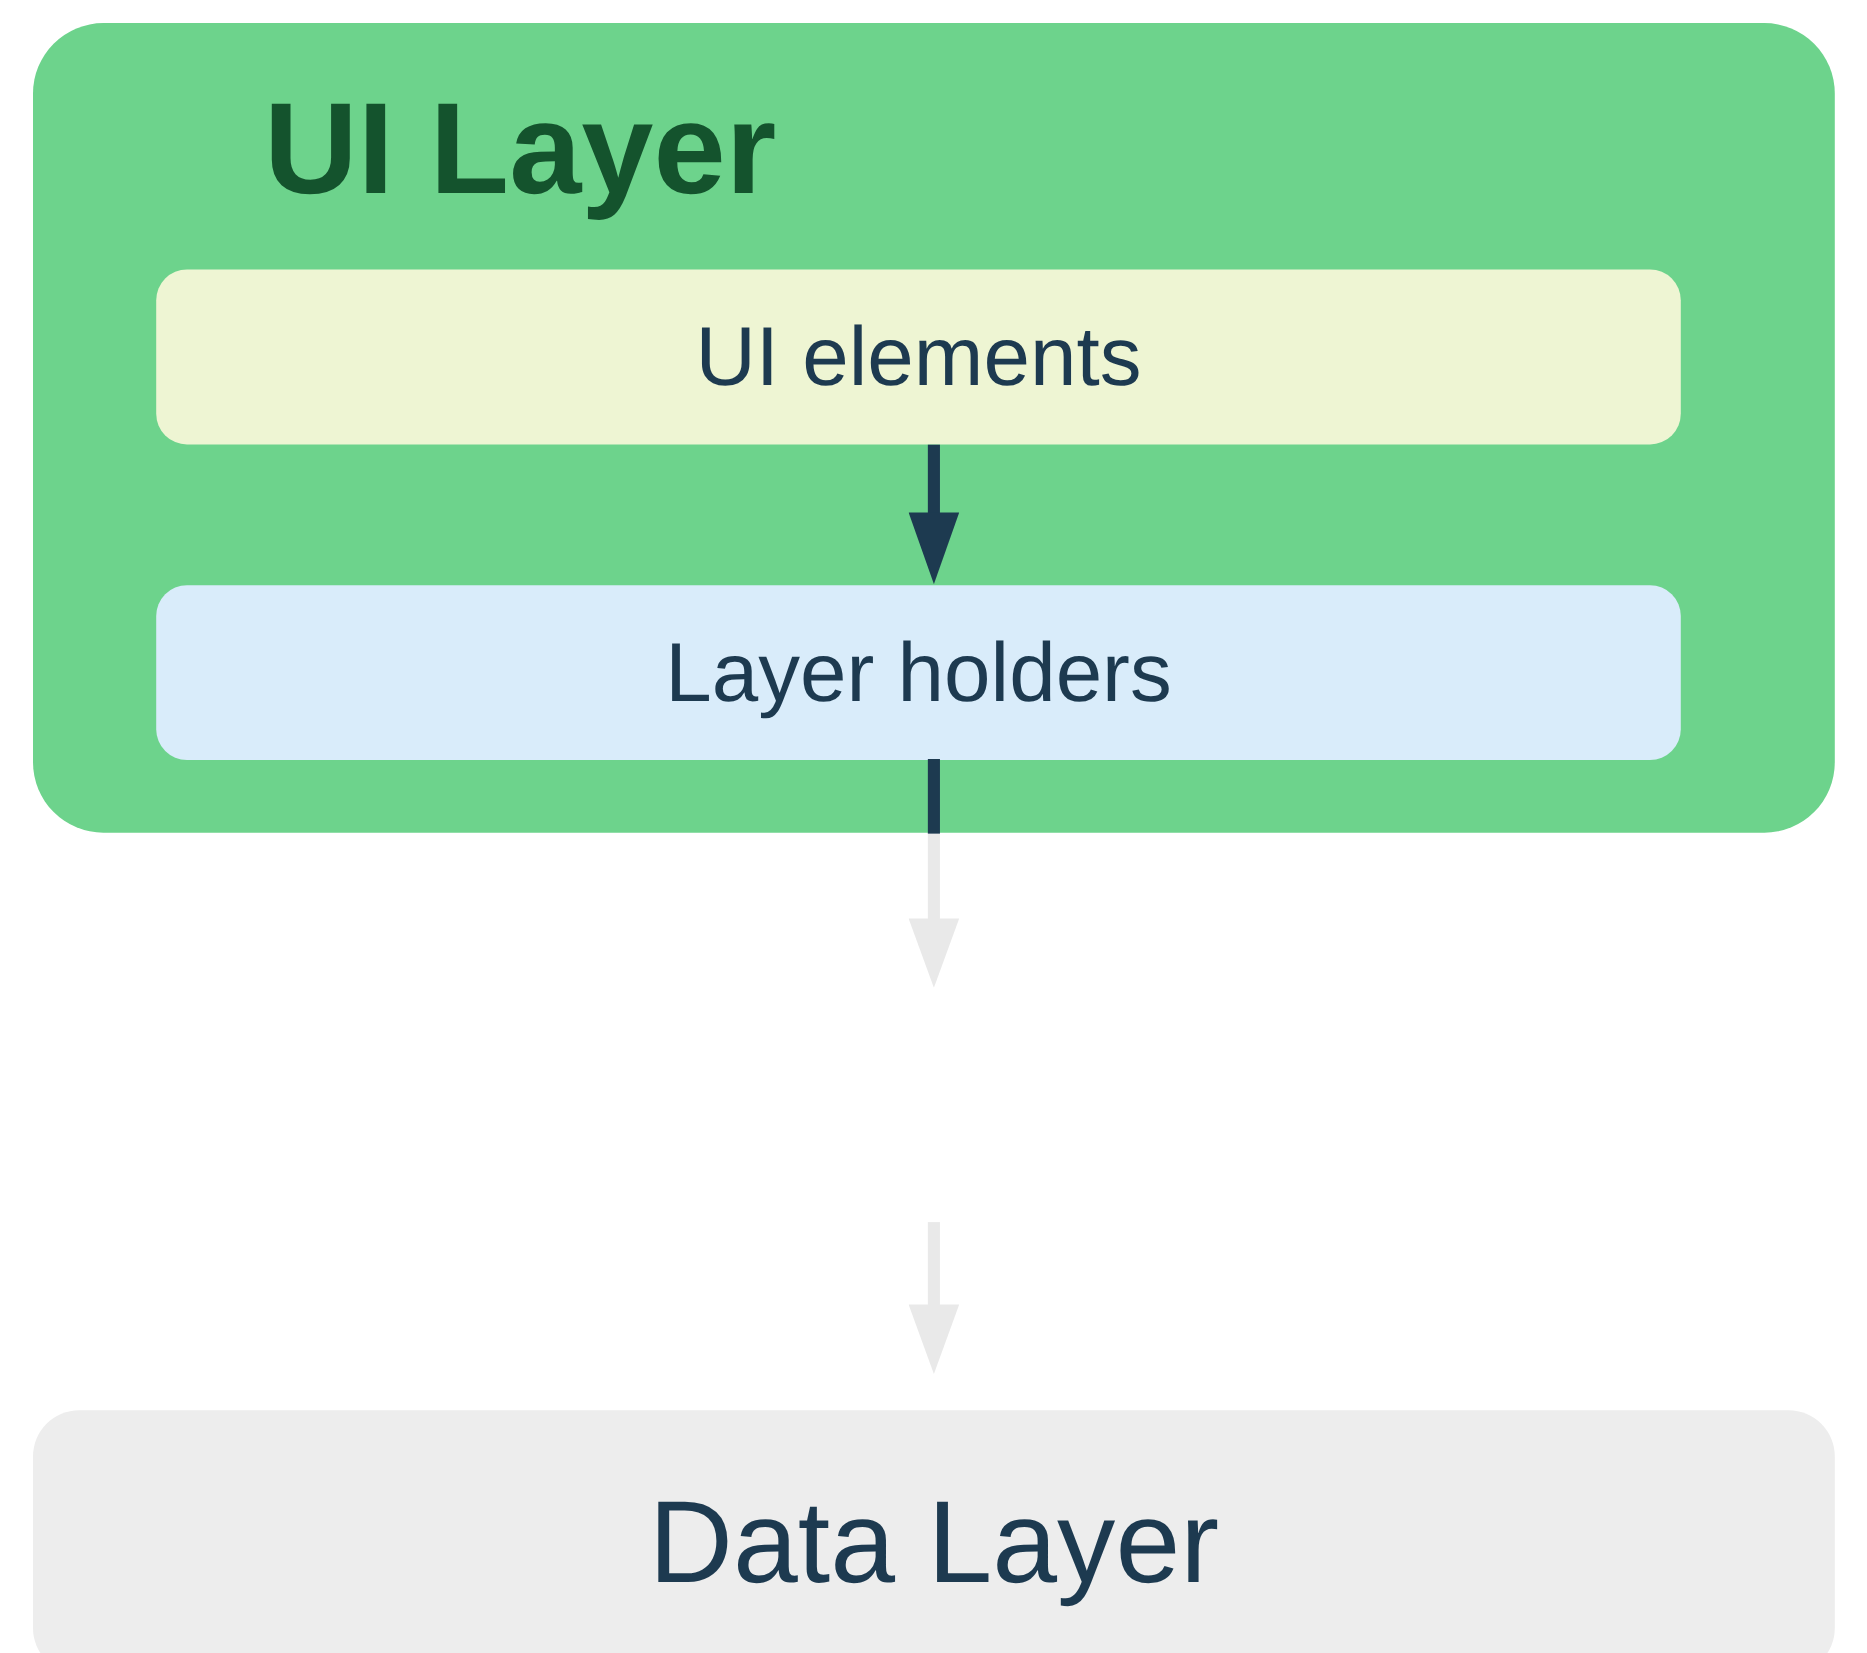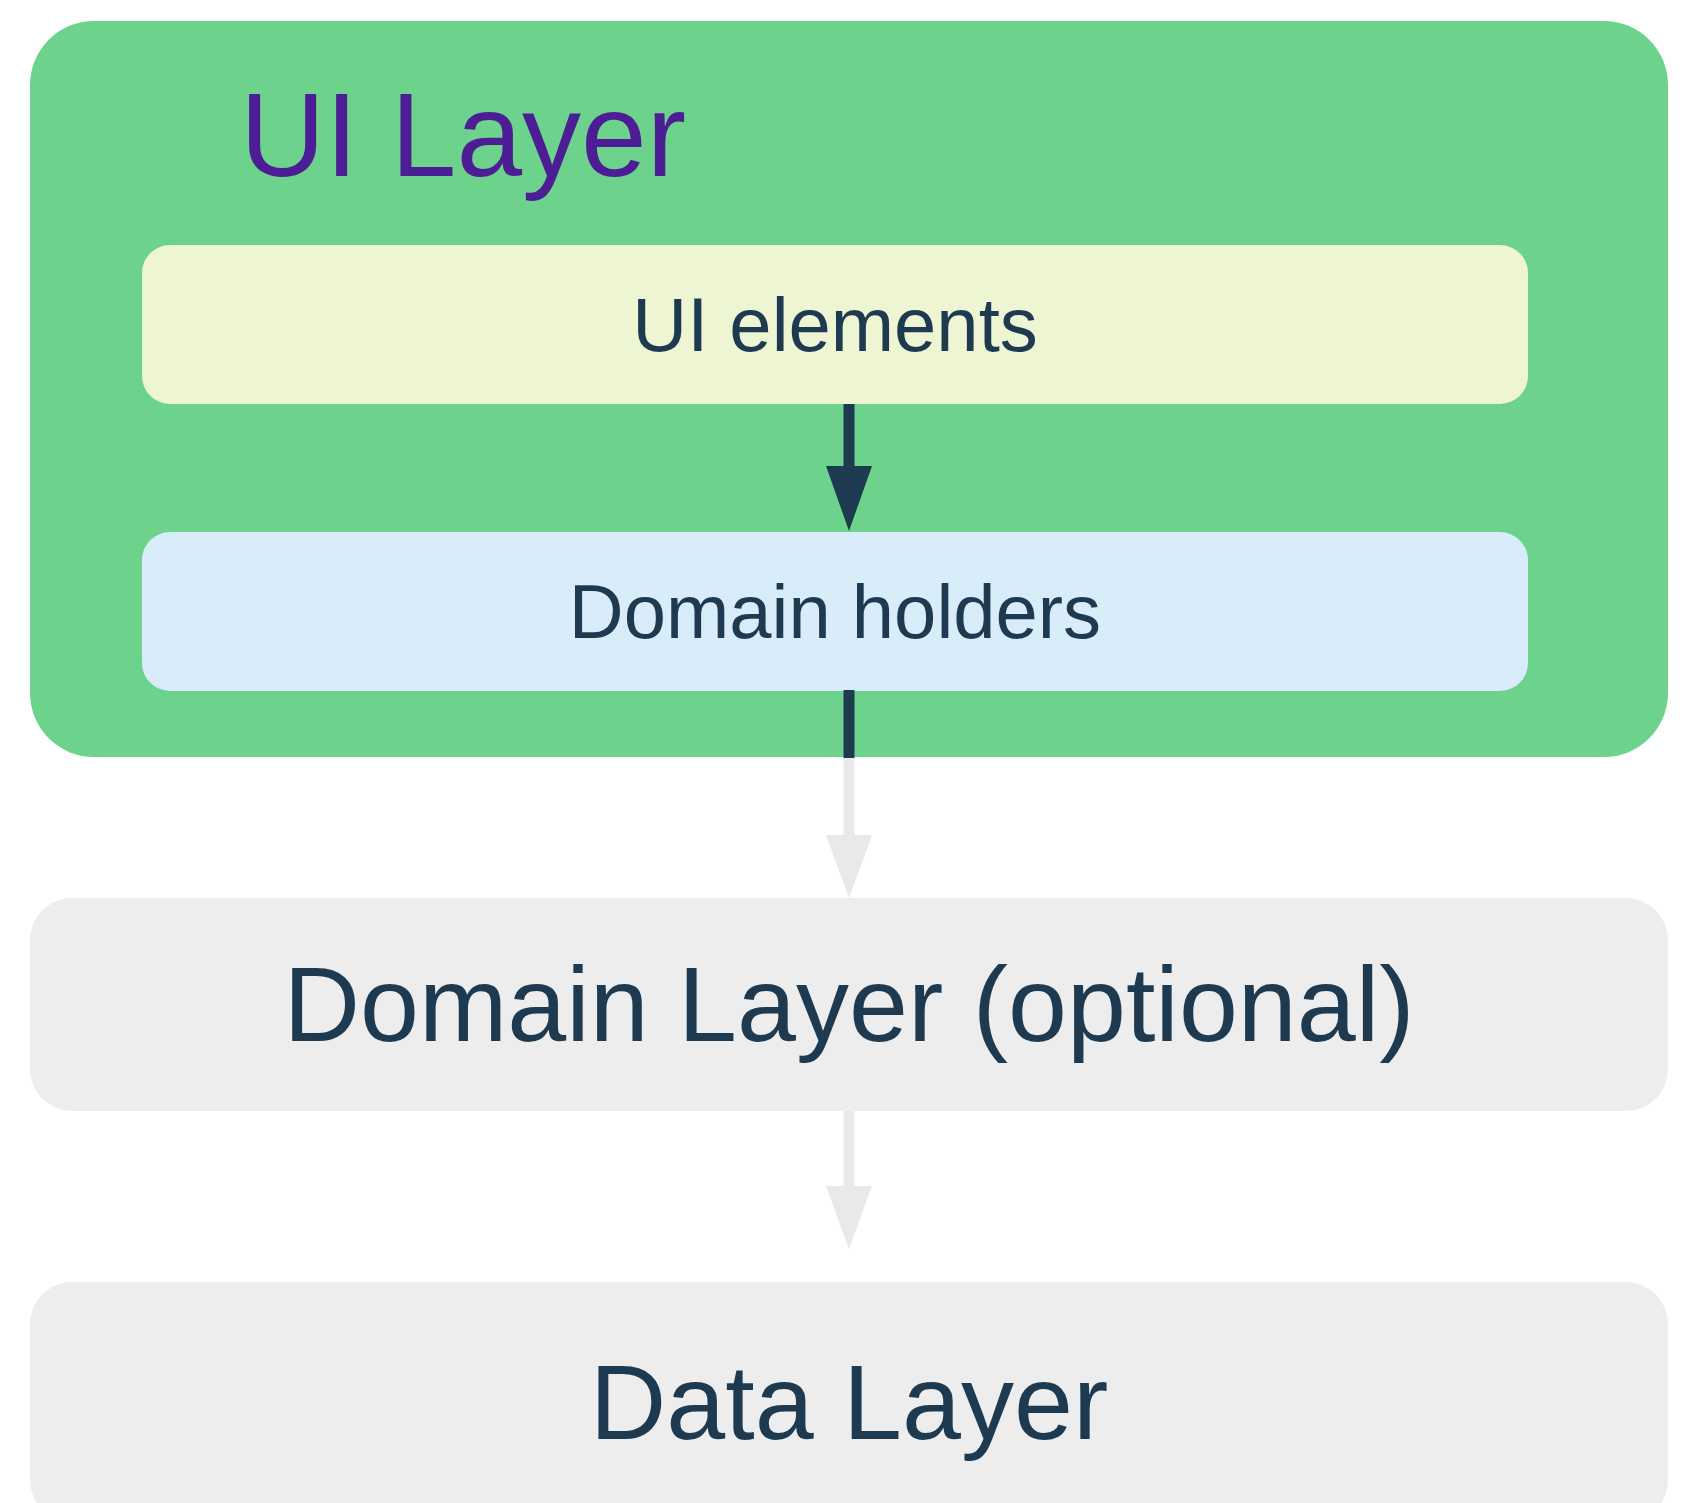--- a/index.html
+++ b/index.html
@@ -29,22 +29,22 @@
     height: 736px;
     background: #6dd38c;
     border-radius: 64px;
   }
   .ui-layer-title {
     position: absolute;
     left: 210px;
     top: 50px;
     font-size: 118px;
     line-height: 1.1;
-    font-weight: 400;
-    color: #4c1d95;
+    font-weight: 700;
+    color: #14532d;
     white-space: nowrap;
   }
   .inner-box {
     left: 112px;
     width: 1386px;
     height: 159px;
     border-radius: 28px;
     font-size: 76px;
     color: #1d3a50;
   }
@@ -88,41 +88,38 @@
 <div class="canvas">
 
   <div class="box ui-layer-box">
     <div class="ui-layer-title label">UI Layer</div>
 
     <div class="box inner-box ui-elements-box">
       <span class="label">UI elements</span>
     </div>
 
     <div class="box inner-box state-holders-box">
-      <span class="label">Domain holders</span>
+      <span class="label">Layer holders</span>
     </div>
   </div>
 
   <svg class="arrow arrow-1" width="46" height="127" viewBox="0 0 46 127">
     <rect x="17.5" y="0" width="11" height="66" fill="#1d3a50"></rect>
     <polygon points="0,62 46,62 23,127" fill="#1d3a50"></polygon>
   </svg>
 
   <svg class="arrow arrow-2" width="46" height="208" viewBox="0 0 46 208">
     <rect x="17.5" y="0" width="11" height="68" fill="#1d3a50"></rect>
     <rect x="17.5" y="68" width="11" height="82" fill="#e9e9e9"></rect>
     <polygon points="0,145 46,145 23,208" fill="#e9e9e9"></polygon>
   </svg>
 
   <svg class="arrow arrow-3" width="46" height="138" viewBox="0 0 46 138">
     <rect x="17.5" y="0" width="11" height="78" fill="#e9e9e9"></rect>
     <polygon points="0,75 46,75 23,138" fill="#e9e9e9"></polygon>
   </svg>
 
-  <div class="box gray-box domain-layer-box">
-    <span class="label">Domain Layer (optional)</span>
-  </div>
 
   <div class="box gray-box data-layer-box">
     <span class="label">Data Layer</span>
   </div>
 
 </div>
 
 </body></html>

